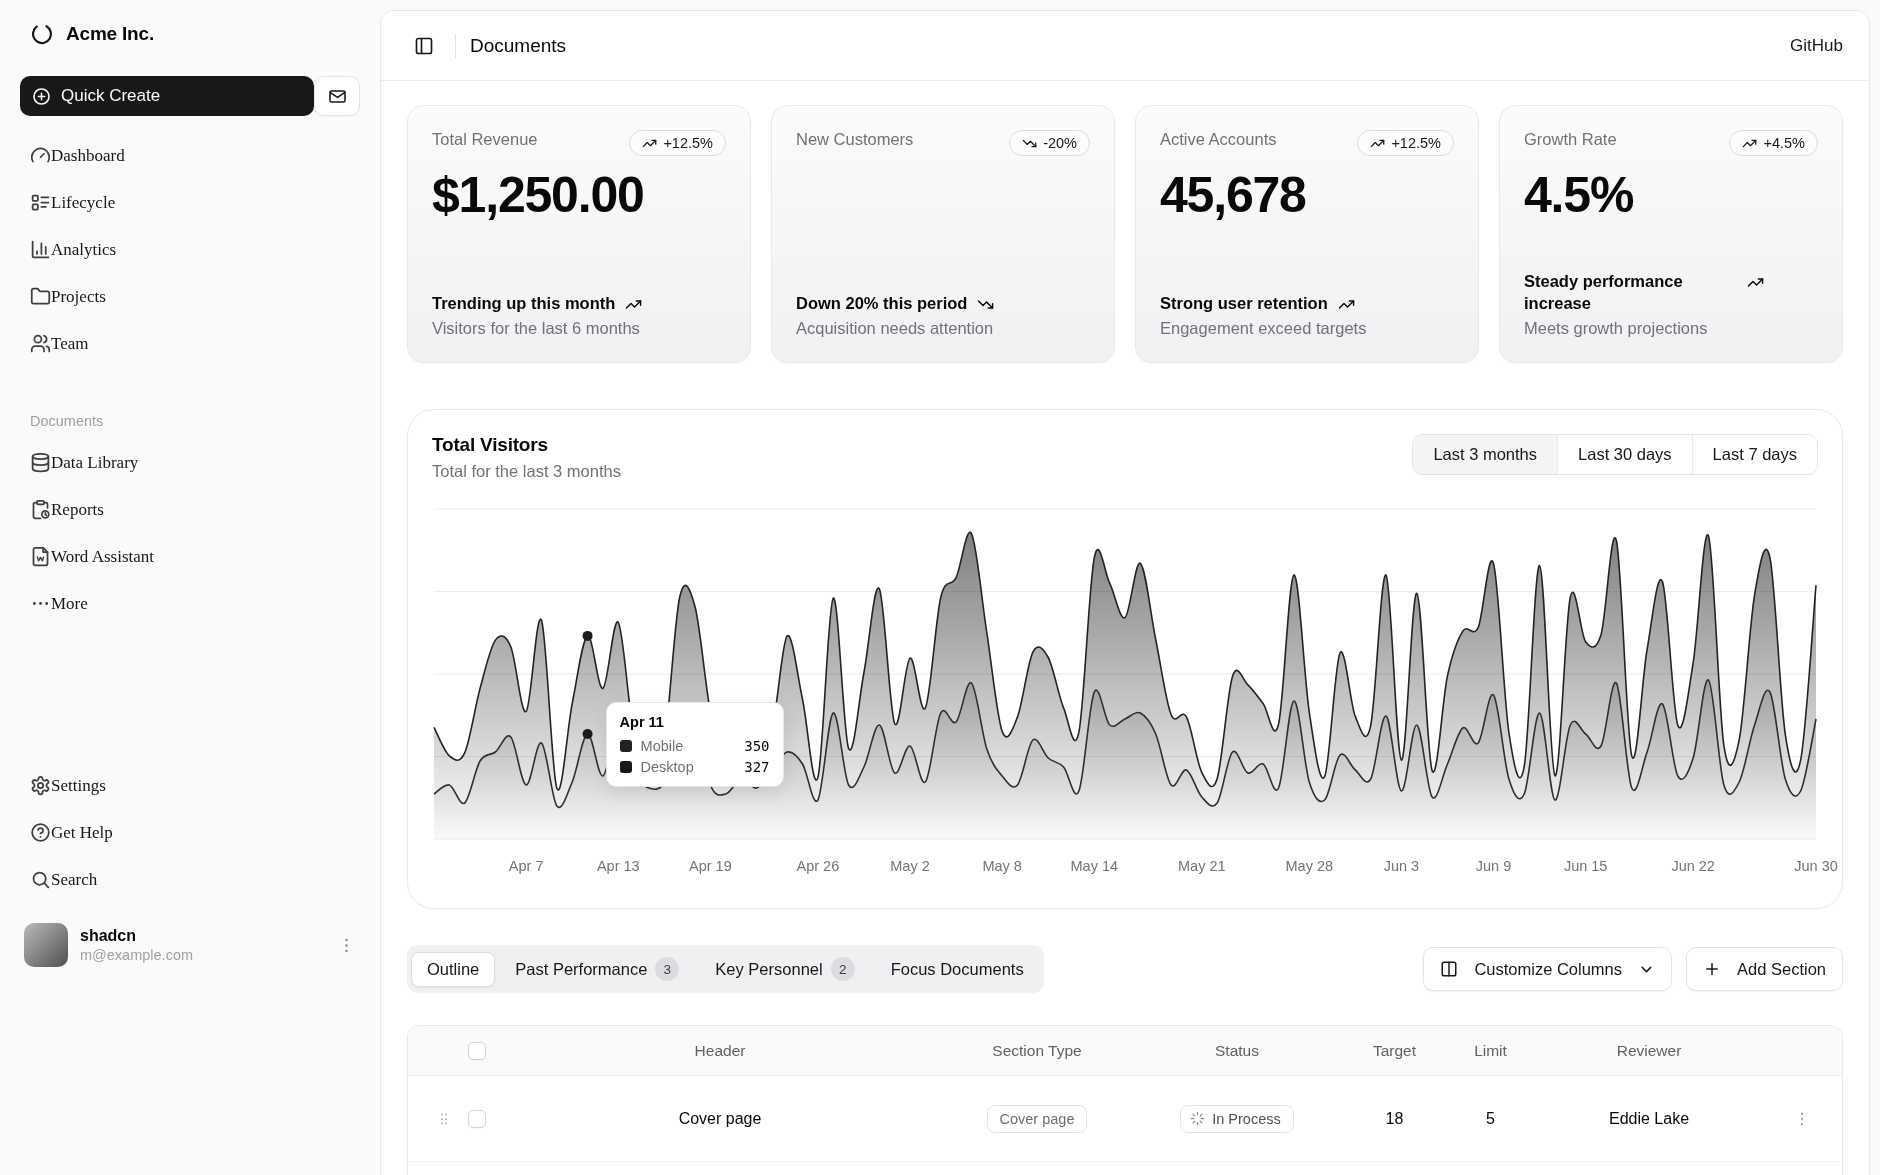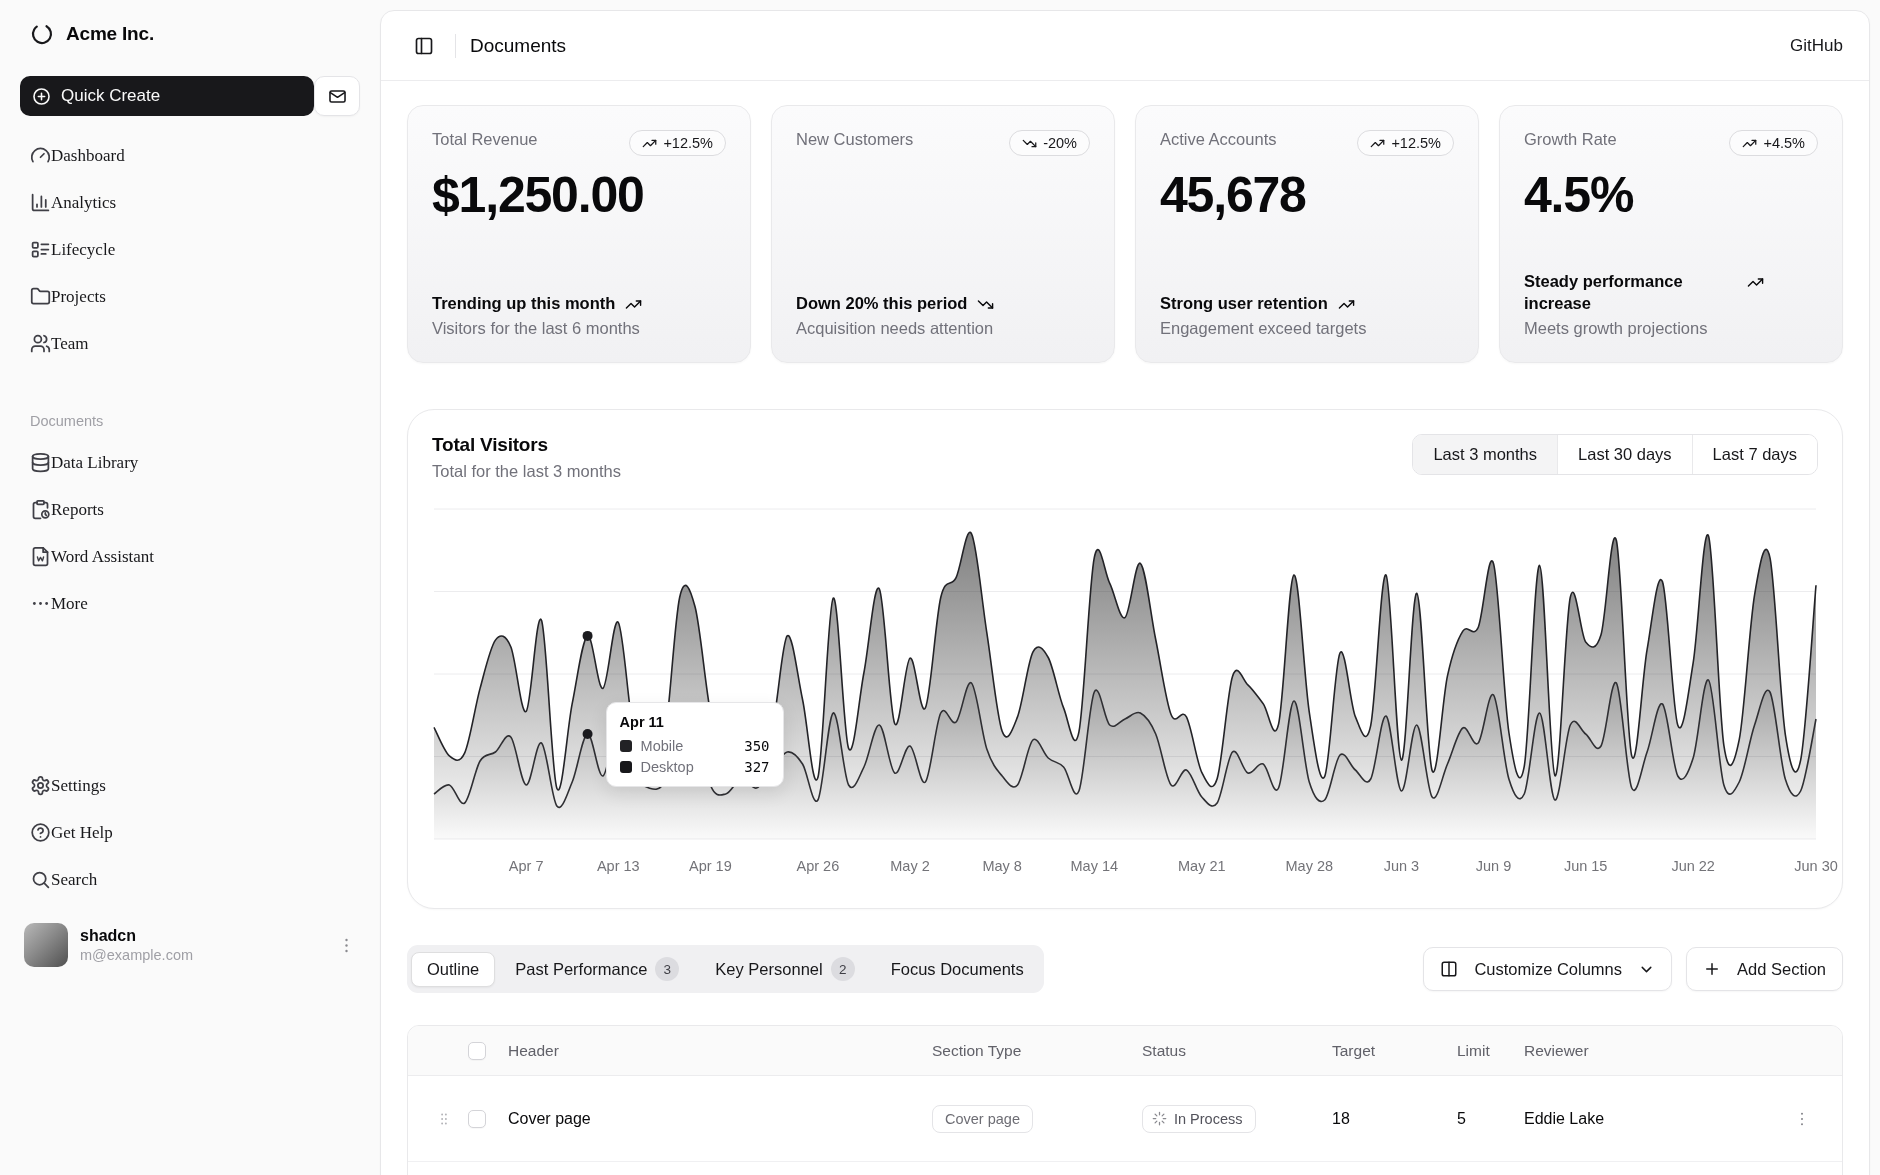--- a/index.html
+++ b/index.html
@@ -91,21 +91,21 @@
   .count-badge { background:#dcdce0; color:#3f3f46; border-radius:999px; min-width:24px; height:24px;
     display:flex; align-items:center; justify-content:center; font-size:13.5px; }
   .tabs-actions { margin-left:auto; display:flex; gap:14px; }
   .out-btn { display:flex; align-items:center; gap:16px; height:44px; padding:0 16px; background:#fff;
     border:1px solid #e4e4e7; border-radius:10px; font-size:16.5px; font-weight:500; cursor:pointer;
     box-shadow:0 1px 2px rgba(0,0,0,.04); color:#18181b; }
 
   
   .table-wrap { margin-top:32px; border:1px solid #e9e9eb; border-radius:12px; overflow:hidden; }
   .trow { display:grid; grid-template-columns:48px 40px 1fr 210px 190px 125px 67px 250px 56px;
-    align-items:center; padding:0 12px; }
+    align-items:center; padding:0 12px;text-align:center; }
   .thead { background:#fafafa; height:50px; border-bottom:1px solid #ececee;
     font-size:15.5px; color:#616169; font-weight:500; }
   .tbody-row { height:86px; background:#fff; border-bottom:1px solid #f0f0f2; font-size:16px; }
   .cell-header { font-weight:500; }
   .drag { color:#b4b4b8; display:flex; justify-content:center; cursor:grab; }
   .checkbox { width:18px; height:18px; border:1px solid #d4d4d8; border-radius:5px; background:#fff;
     display:inline-block; cursor:pointer; box-shadow:0 1px 1px rgba(0,0,0,.03); }
   .type-badge { display:inline-flex; align-items:center; border:1px solid #e4e4e7; color:#6d6d74;
     border-radius:8px; padding:5px 12px; font-size:14.5px; background:#fff; white-space:nowrap; }
   .status-badge { display:inline-flex; align-items:center; gap:7px; border:1px solid #e4e4e7; color:#52525b;
@@ -151,35 +151,35 @@
         <svg width="21" height="21" viewBox="0 0 24 24" fill="none" stroke="currentColor" stroke-width="2" stroke-linecap="round" stroke-linejoin="round">
           <path d="M12 14l4-4"></path>
             <path d="M3.34 19a10 10 0 1 1 17.32 0"></path>
         </svg>
       </span>
       <span>Dashboard</span>
     </a>
     <a class="sitem">
       <span class="sicon ic">
         <svg width="21" height="21" viewBox="0 0 24 24" fill="none" stroke="currentColor" stroke-width="2" stroke-linecap="round" stroke-linejoin="round">
-          <path d="M3 3v16a2 2 0 0 0 2 2h16"></path>
-            <path d="M18 17V9M13 17V5M8 17v-3"></path>
-        </svg>
-      </span>
-      <span>Analytics</span>
-    </a>
-    <a class="sitem">
-      <span class="sicon ic">
-        <svg width="21" height="21" viewBox="0 0 24 24" fill="none" stroke="currentColor" stroke-width="2" stroke-linecap="round" stroke-linejoin="round">
           <rect x="3" y="4" width="6" height="6" rx="1.2"></rect>
             <rect x="3" y="14" width="6" height="6" rx="1.2"></rect>
           <path d="M13 6h8M13 12h8M13 17h5"></path>
         </svg>
       </span>
       <span>Lifecycle</span>
+    </a>
+    <a class="sitem">
+      <span class="sicon ic">
+        <svg width="21" height="21" viewBox="0 0 24 24" fill="none" stroke="currentColor" stroke-width="2" stroke-linecap="round" stroke-linejoin="round">
+          <path d="M3 3v16a2 2 0 0 0 2 2h16"></path>
+            <path d="M18 17V9M13 17V5M8 17v-3"></path>
+        </svg>
+      </span>
+      <span>Analytics</span>
     </a>
     <a class="sitem">
       <span class="sicon ic">
         <svg width="21" height="21" viewBox="0 0 24 24" fill="none" stroke="currentColor" stroke-width="2" stroke-linecap="round" stroke-linejoin="round">
           <path d="M20 20a2 2 0 0 0 2-2V8a2 2 0 0 0-2-2h-7.9a2 2 0 0 1-1.69-.9L9.6 3.9A2 2 0 0 0 7.93 3H4a2 2 0 0 0-2 2v13a2 2 0 0 0 2 2Z"></path>
         </svg>
       </span>
       <span>Projects</span>
     </a>
     <a class="sitem">

